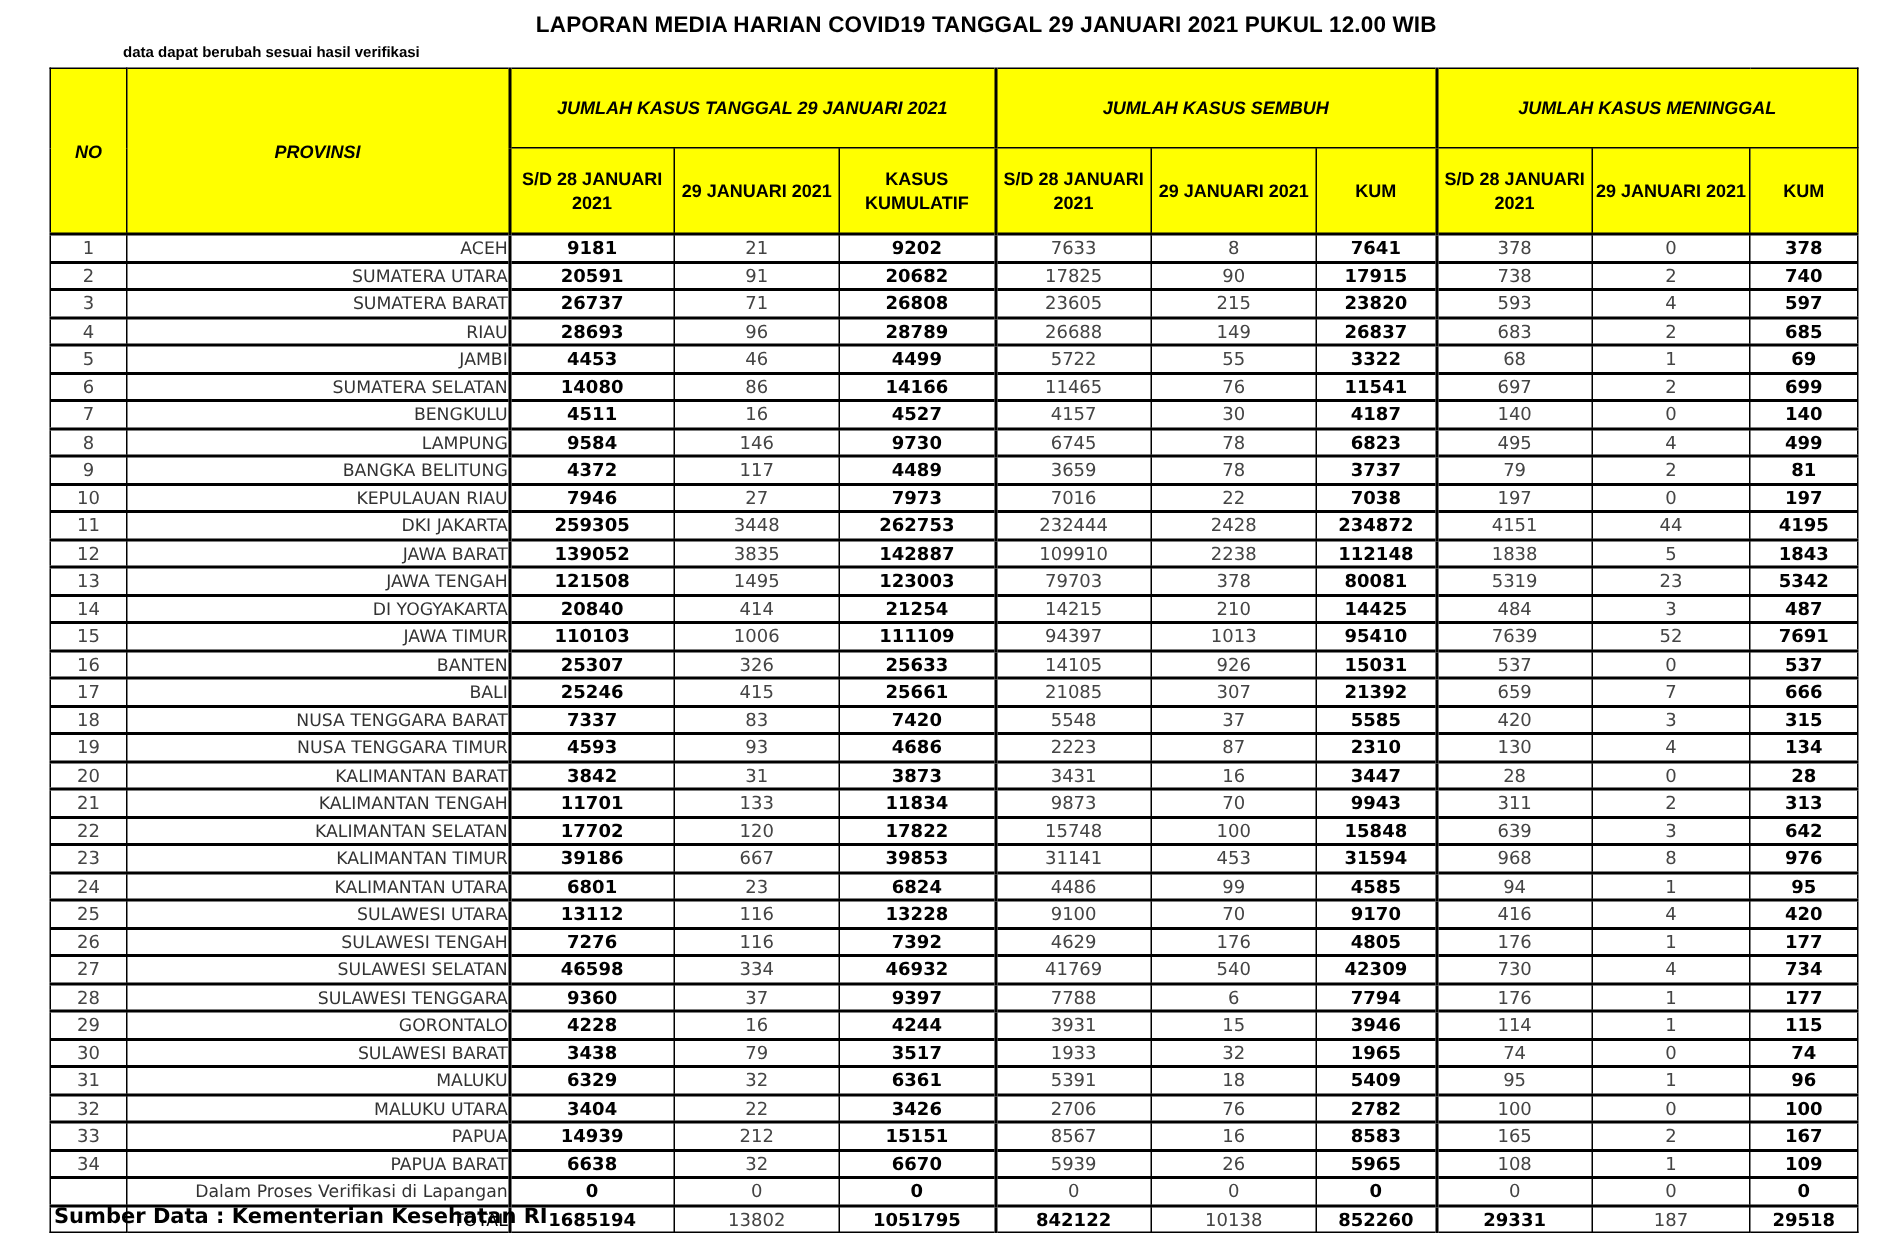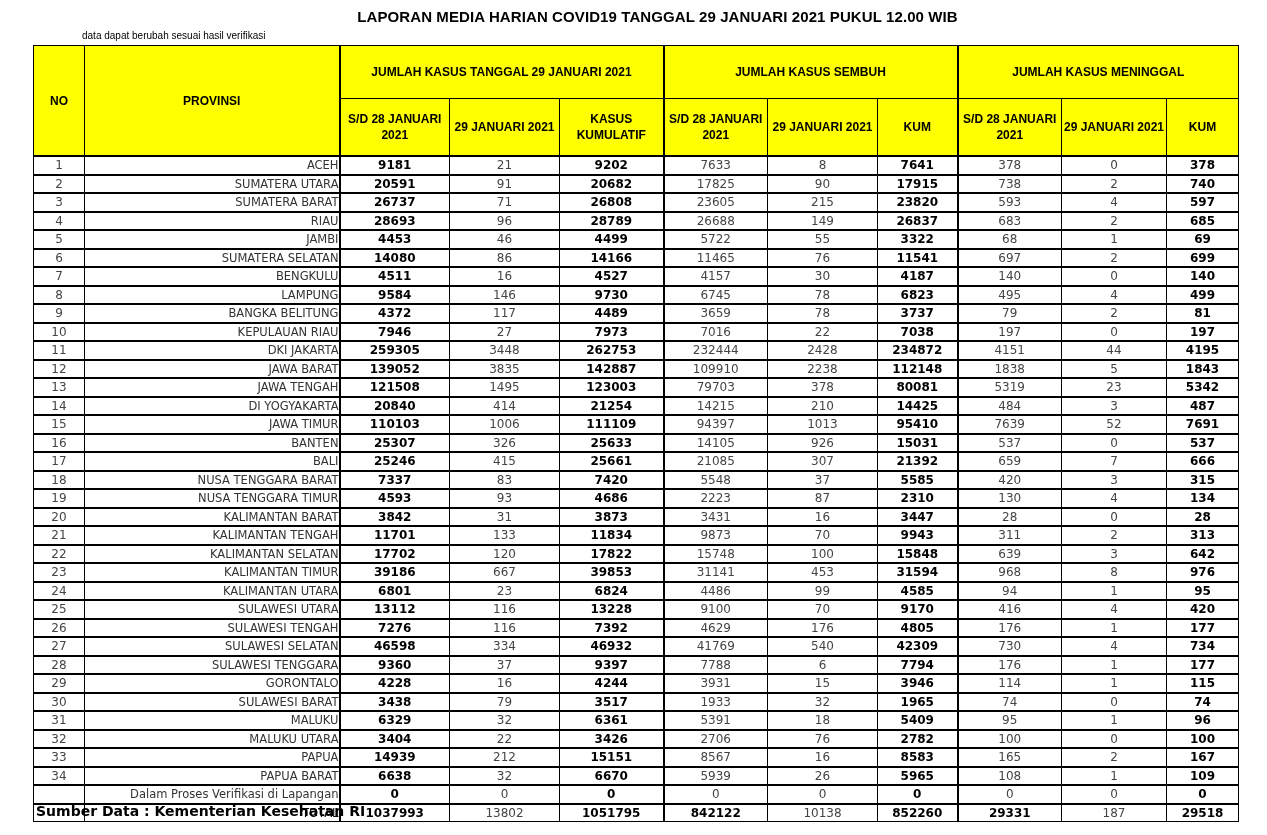--- a/index.html
+++ b/index.html
@@ -1,22 +1,22 @@
 <!DOCTYPE html>
 <html><head>
 <meta charset="utf-8">
 <style>
   html, body { margin:0; padding:0; background:#fff; }
   body { width:1267px; height:835px; position:relative; overflow:hidden; font-family:"Liberation Sans", sans-serif; color:#000; }
   .title { position:absolute; left:0; width:1267px; top:8px; text-align:center; font-weight:bold; font-size:15px; letter-spacing:0.1px;margin-left:24px; }
-  .note { position:absolute; left:82px; top:30px; font-size:10px; font-weight:normal; }
+  .note { position:absolute; left:82px; top:30px; font-size:10px; font-weight:bold; }
   table { position:absolute; left:33px; top:45px; border-collapse:collapse; table-layout:fixed; }
   td, th { border:1px solid #000; padding:0; }
   thead th { background:#ffff00; font-weight:bold; font-size:12px; text-align:center; vertical-align:middle; line-height:16px; }
-  thead tr.h1 th { height:52px; }
+  thead tr.h1 th { height:52px;font-style:italic; }
   thead tr.h2 th { height:56px; }
   th.thick-l, td.thick-l { border-left:2px solid #000; }
   tbody td { height:16.5px; font-size:12px; font-family:"DejaVu Sans", sans-serif; text-align:center; line-height:16px; color:#444; }
   tbody td.prov { text-align:right; padding-left:2px; color:#333; font-size:11.5px; }
   tbody td.no { color:#444; }
   tbody td.b { font-weight:bold; color:#000; }
   tbody tr { border-top:2px solid #000; }
   tbody tr.total td.prov { font-weight:normal; color:#000; }
   .source { position:absolute; left:36px; top:803px; font-weight:bold; font-size:14px; font-family:"DejaVu Sans", sans-serif; }
 </style>
@@ -512,21 +512,21 @@
         <td class="thick-l">0</td>
         <td class="">0</td>
         <td class="b">0</td>
         <td class="thick-l">0</td>
         <td class="">0</td>
         <td class="b">0</td>
       </tr>
       <tr class="total">
         <td class="no"></td>
         <td class="prov">TOTAL</td>
-        <td class="thick-l b">1037993</td>
+        <td class="thick-l b">1685194</td>
         <td class="">13802</td>
         <td class="b">1051795</td>
         <td class="thick-l b">842122</td>
         <td class="">10138</td>
         <td class="b">852260</td>
         <td class="thick-l b">29331</td>
         <td class="">187</td>
         <td class="b">29518</td>
       </tr>
     </tbody>

